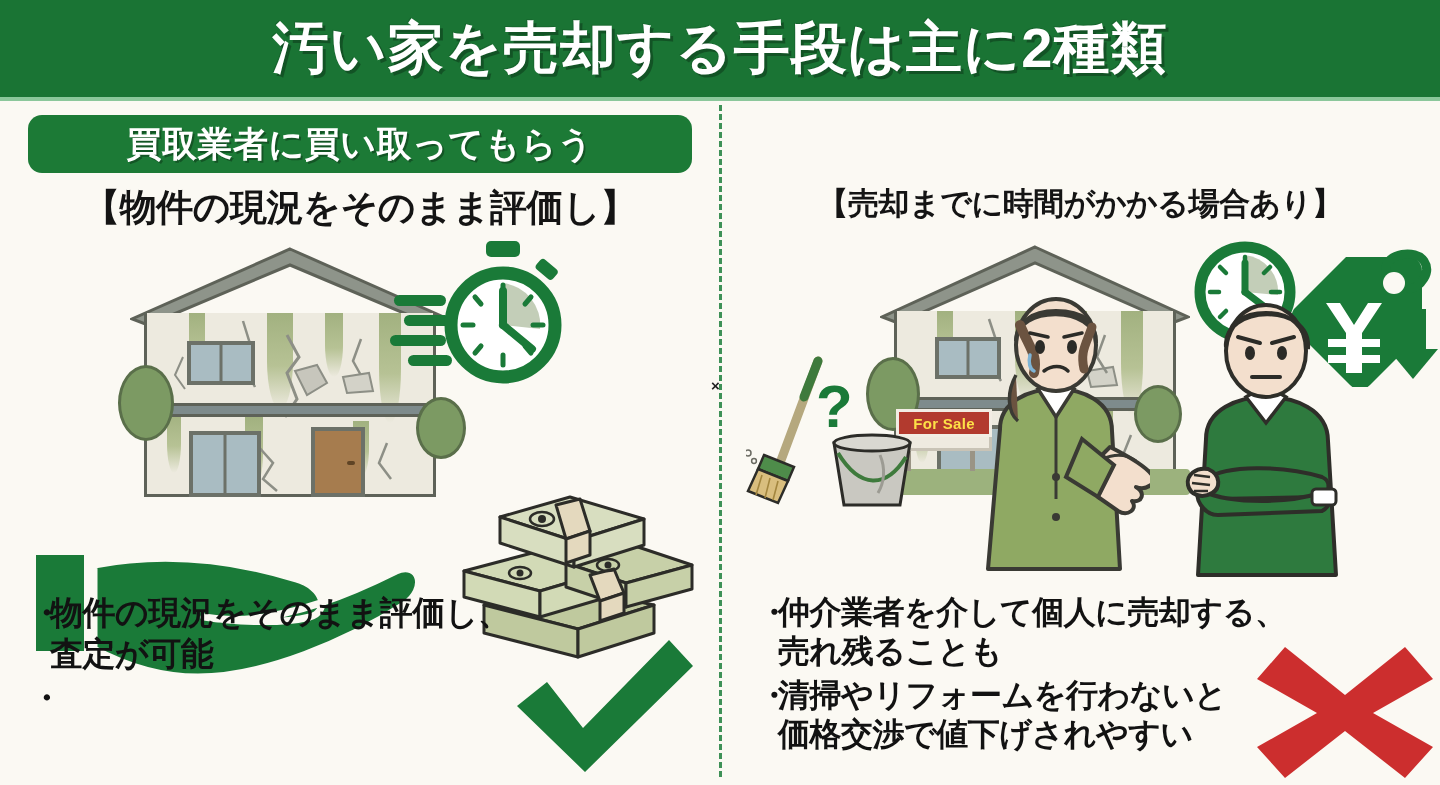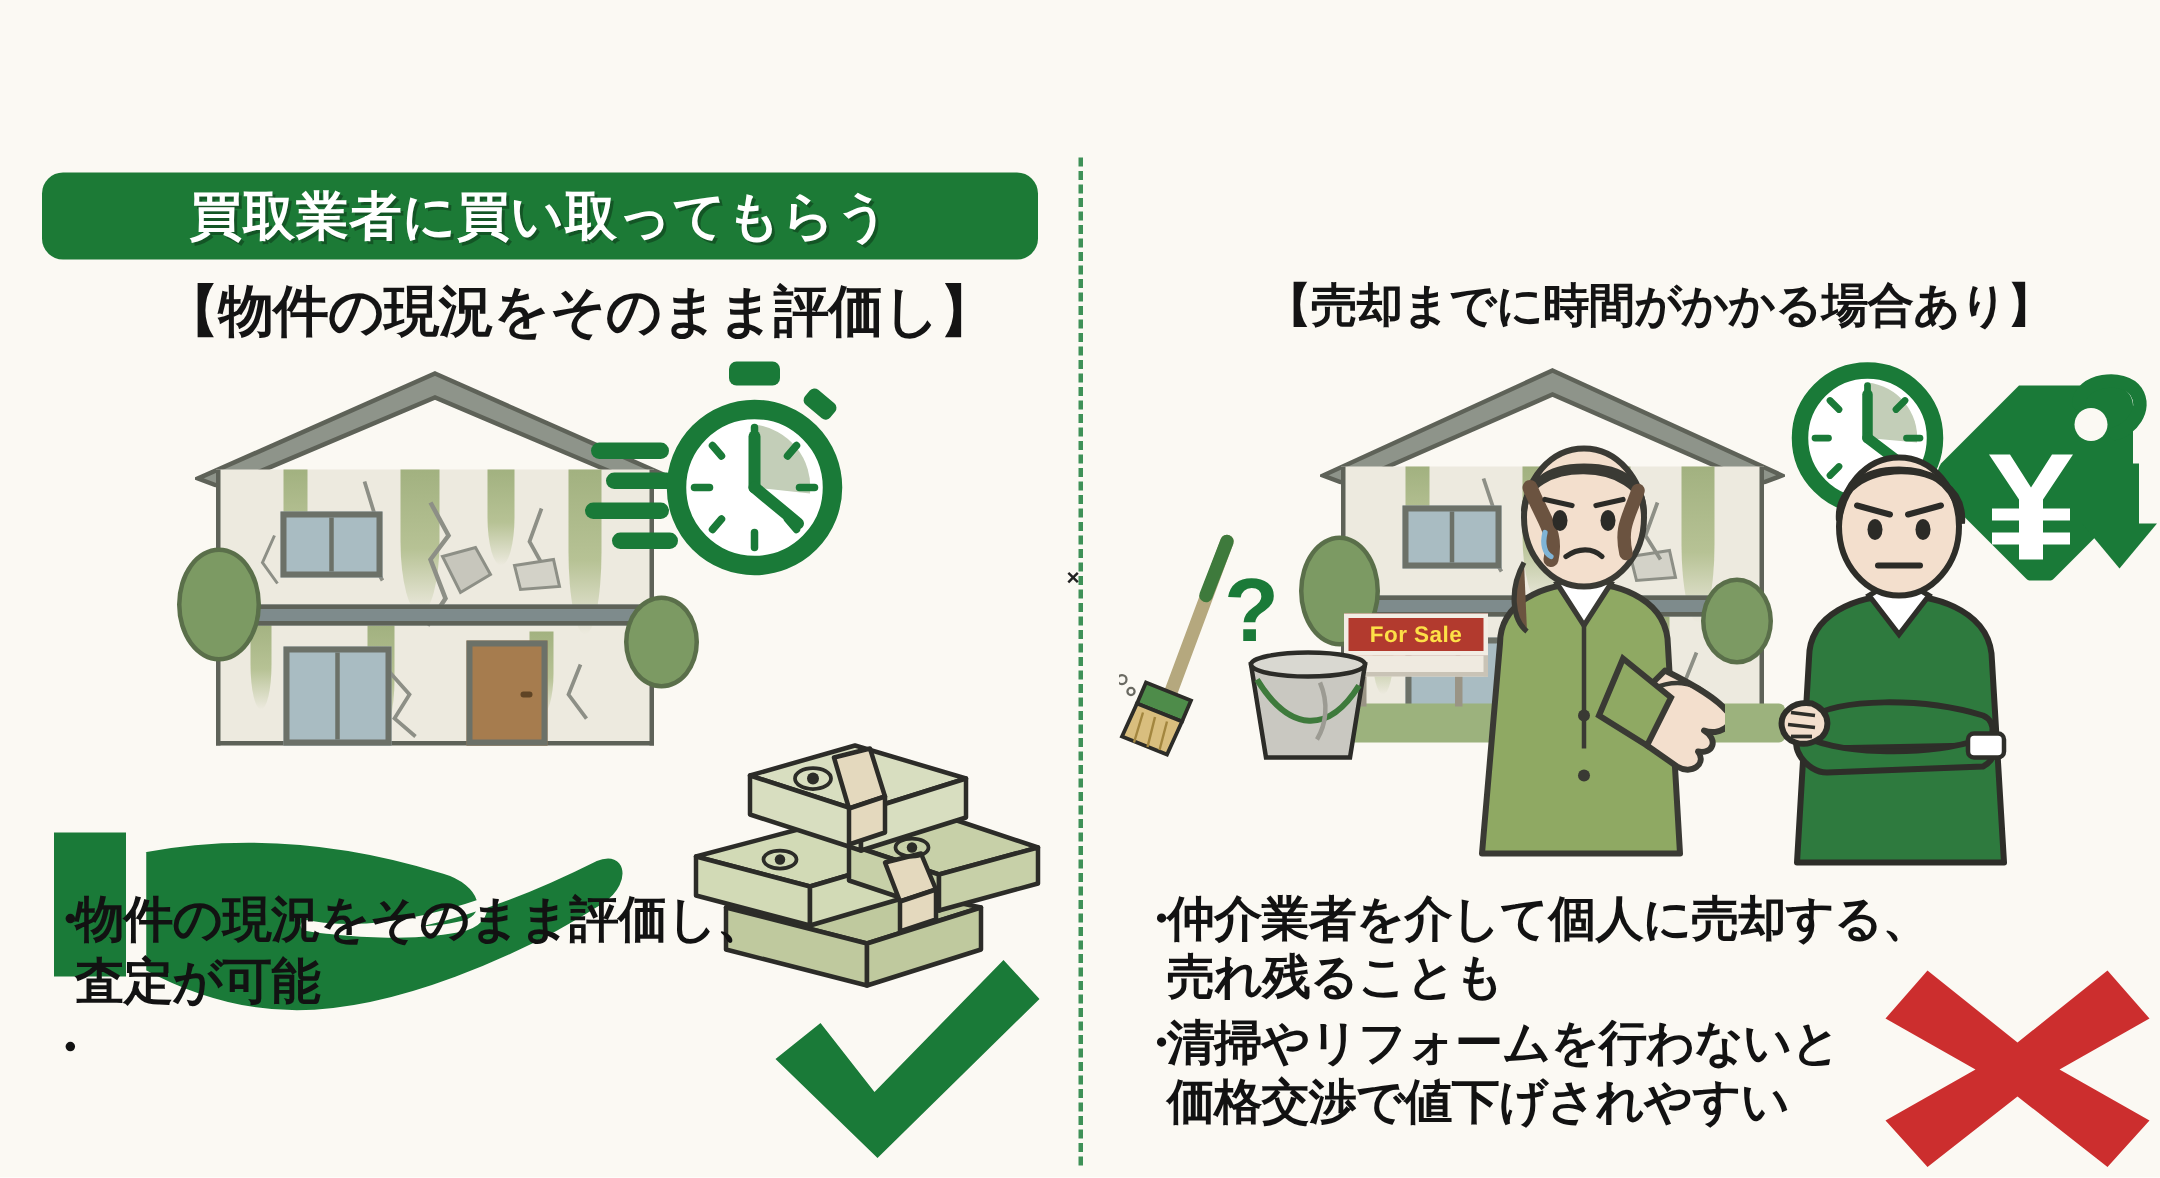--- a/index.html
+++ b/index.html
@@ -30,21 +30,21 @@
   }
   .title-text {
     color: #FFFFFF;
     font-size: 56px; font-weight: 700; letter-spacing: 1px;
     text-shadow: 3px 3px 0 rgba(0,0,0,.28), -1px -1px 0 rgba(0,0,0,.12);
     white-space: nowrap;
   }
 
   
   .panels { position: absolute; left: 0; top: 97px; width: 1440px; height: 688px; }
-  .panel { position: absolute; top: 0; height: 688px; padding-left: 26px; }
+  .panel { position: absolute; top: 0; height: 688px; }
   .panel-left  { left: 0;   width: 720px; }
   .panel-right { left: 720px; width: 720px; }
 
   .divider {
     position: absolute; left: 719px; top: 8px;
     width: 0; height: 672px;
     border-left: 3px dashed #1E7F3C;
     opacity: .85;
   }
   .divider-mark {
@@ -138,20 +138,23 @@
   
   .verdict { position: absolute; }
   .check { left: 505px; top: 640px; width: 190px; height: 135px; }
   .cross { left: 1255px; top: 645px; width: 180px; height: 135px; }
 </style>
 </head>
 <body>
 
 <div id="page">
 
+  <div class="title-bar">
+    <div class="title-text">汚い家を売却する手段は主に2種類</div>
+  </div>
 
   <div class="panels">
 
     <div class="divider"></div>
     <div class="divider-mark">×</div>
 
     <div class="panel panel-left">
 
       <div class="pill">
         <span class="pill-text">買取業者に買い取ってもらう</span>

